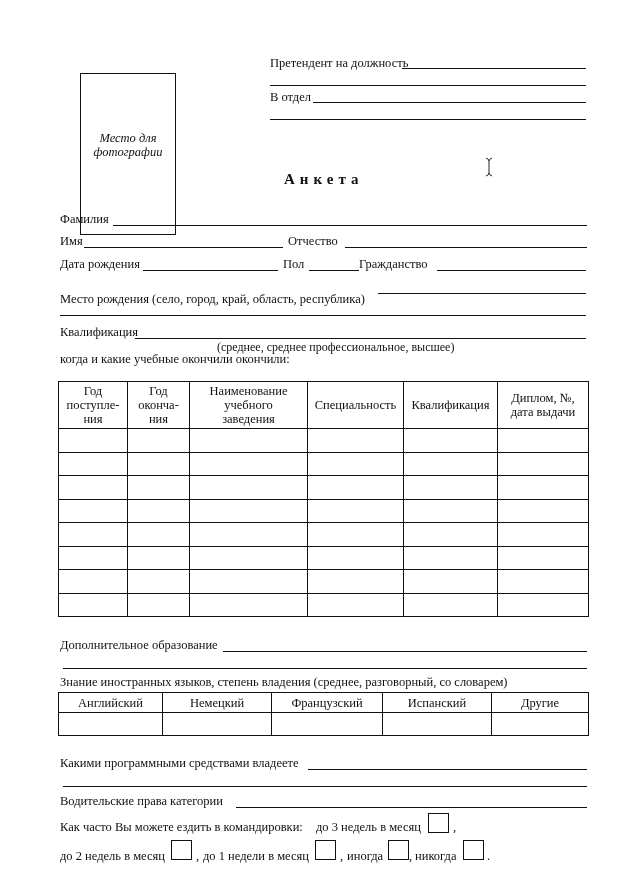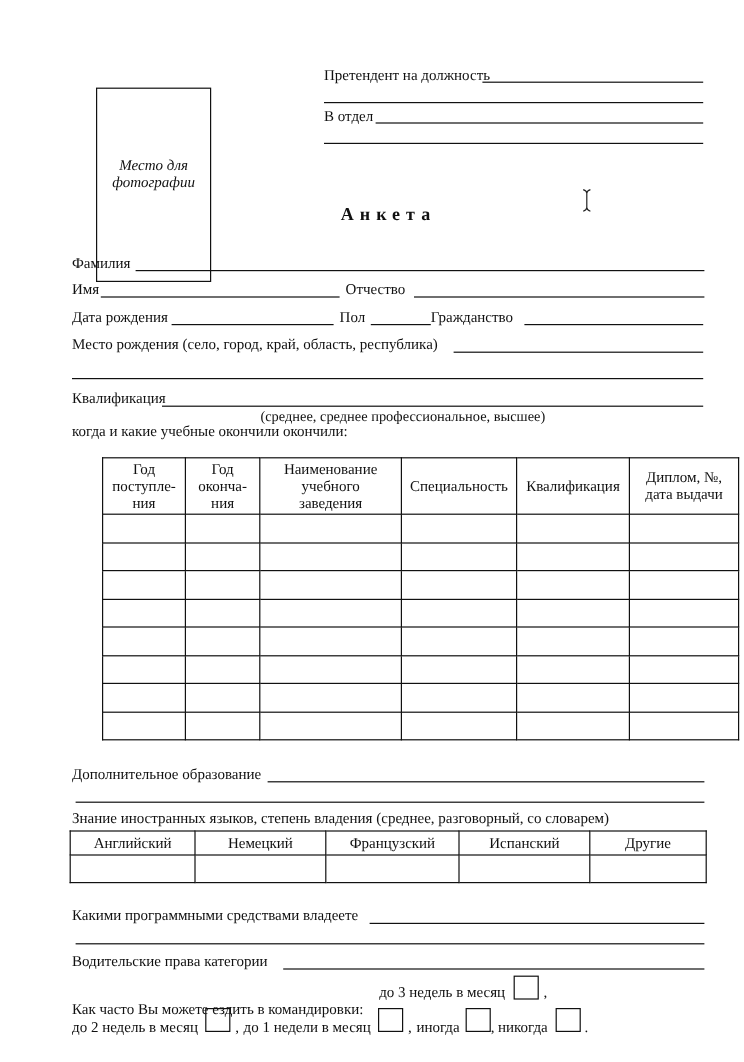--- a/index.html
+++ b/index.html
@@ -24,21 +24,21 @@
     position: absolute; left: 284px; top: 171px; font-weight: bold;
     font-size: 15px; letter-spacing: 5px;
   }
   .cursor-icon { position: absolute; left: 484px; top: 157px; width: 10px; height: 20px; }
 
   table { border-collapse: collapse; position: absolute; table-layout: fixed; }
   td, th {
     border: 1.5px solid #111; padding: 0; font-weight: normal;
     text-align: center; vertical-align: middle; font-size: 12.5px; line-height: 14px;
   }
-  .edu-table { left: 58px; top: 381px; width: 530px; margin-left: 27px; }
+  .edu-table { left: 58px; top: 381px; width: 530px; }
   .edu-table th { height: 46px; }
   .edu-table td { height: 22.5px; }
   .lang-table { left: 58px; top: 692px; width: 530px; }
   .lang-table th { height: 19px; }
   .lang-table td { height: 22px; }
 
   .chk { position: absolute; width: 21px; height: 20px; border: 1px solid #111; box-sizing: border-box; }
   .small { font-size: 12px; }
 </style>
 </head>
@@ -72,21 +72,21 @@
 <div class="txt" style="left:288px; top:234px;">Отчество</div>
 <div class="uline" style="left:345px; top:247px; width:242px;"></div>
 
 <div class="txt" style="left:60px; top:257px;">Дата рождения</div>
 <div class="uline" style="left:143px; top:270px; width:135px;"></div>
 <div class="txt" style="left:283px; top:257px;">Пол</div>
 <div class="uline" style="left:309px; top:270px; width:50px;"></div>
 <div class="txt" style="left:359px; top:257px;">Гражданство</div>
 <div class="uline" style="left:437px; top:270px; width:149px;"></div>
 
-<div class="txt" style="left:60px; top:280px;">Место рождения (село, город, край, область, республика)</div>
+<div class="txt" style="left:60px; top:292px;">Место рождения (село, город, край, область, республика)</div>
 <div class="uline" style="left:378px; top:293px; width:208px;"></div>
 <div class="uline" style="left:60px; top:315px; width:526px;"></div>
 
 <div class="txt" style="left:60px; top:325px;">Квалификация</div>
 <div class="uline" style="left:135px; top:338px; width:451px;"></div>
 <div class="txt small" style="left:217px; top:340px;">(среднее, среднее профессиональное, высшее)</div>
 <div class="txt" style="left:60px; top:352px;">когда и какие учебные окончили окончили:</div>
 
 <table class="edu-table">
   <colgroup>
@@ -208,21 +208,21 @@
   </tbody>
 </table>
 
 <div class="txt" style="left:60px; top:756px;">Какими программными средствами владеете</div>
 <div class="uline" style="left:308px; top:769px; width:279px;"></div>
 <div class="uline" style="left:63px; top:786px; width:524px;"></div>
 
 <div class="txt" style="left:60px; top:794px;">Водительские права категории</div>
 <div class="uline" style="left:236px; top:807px; width:351px;"></div>
 
-<div class="txt" style="left:60px; top:820px;margin-top:14px;">Как часто Вы можете ездить в командировки:</div>
+<div class="txt" style="left:60px; top:820px;">Как часто Вы можете ездить в командировки:</div>
 <div class="txt" style="left:316px; top:820px;">до 3 недель в месяц</div>
 <div class="chk" style="left:428px; top:813px;"></div>
 <div class="txt" style="left:453px; top:820px;">,</div>
 
 <div class="txt" style="left:60px; top:849px;">до 2 недель в месяц</div>
 <div class="chk" style="left:171px; top:840px;"></div>
 <div class="txt" style="left:196px; top:849px;">,</div>
 <div class="txt" style="left:203px; top:849px;">до 1 недели в месяц</div>
 <div class="chk" style="left:315px; top:840px;"></div>
 <div class="txt" style="left:340px; top:849px;">,</div>

